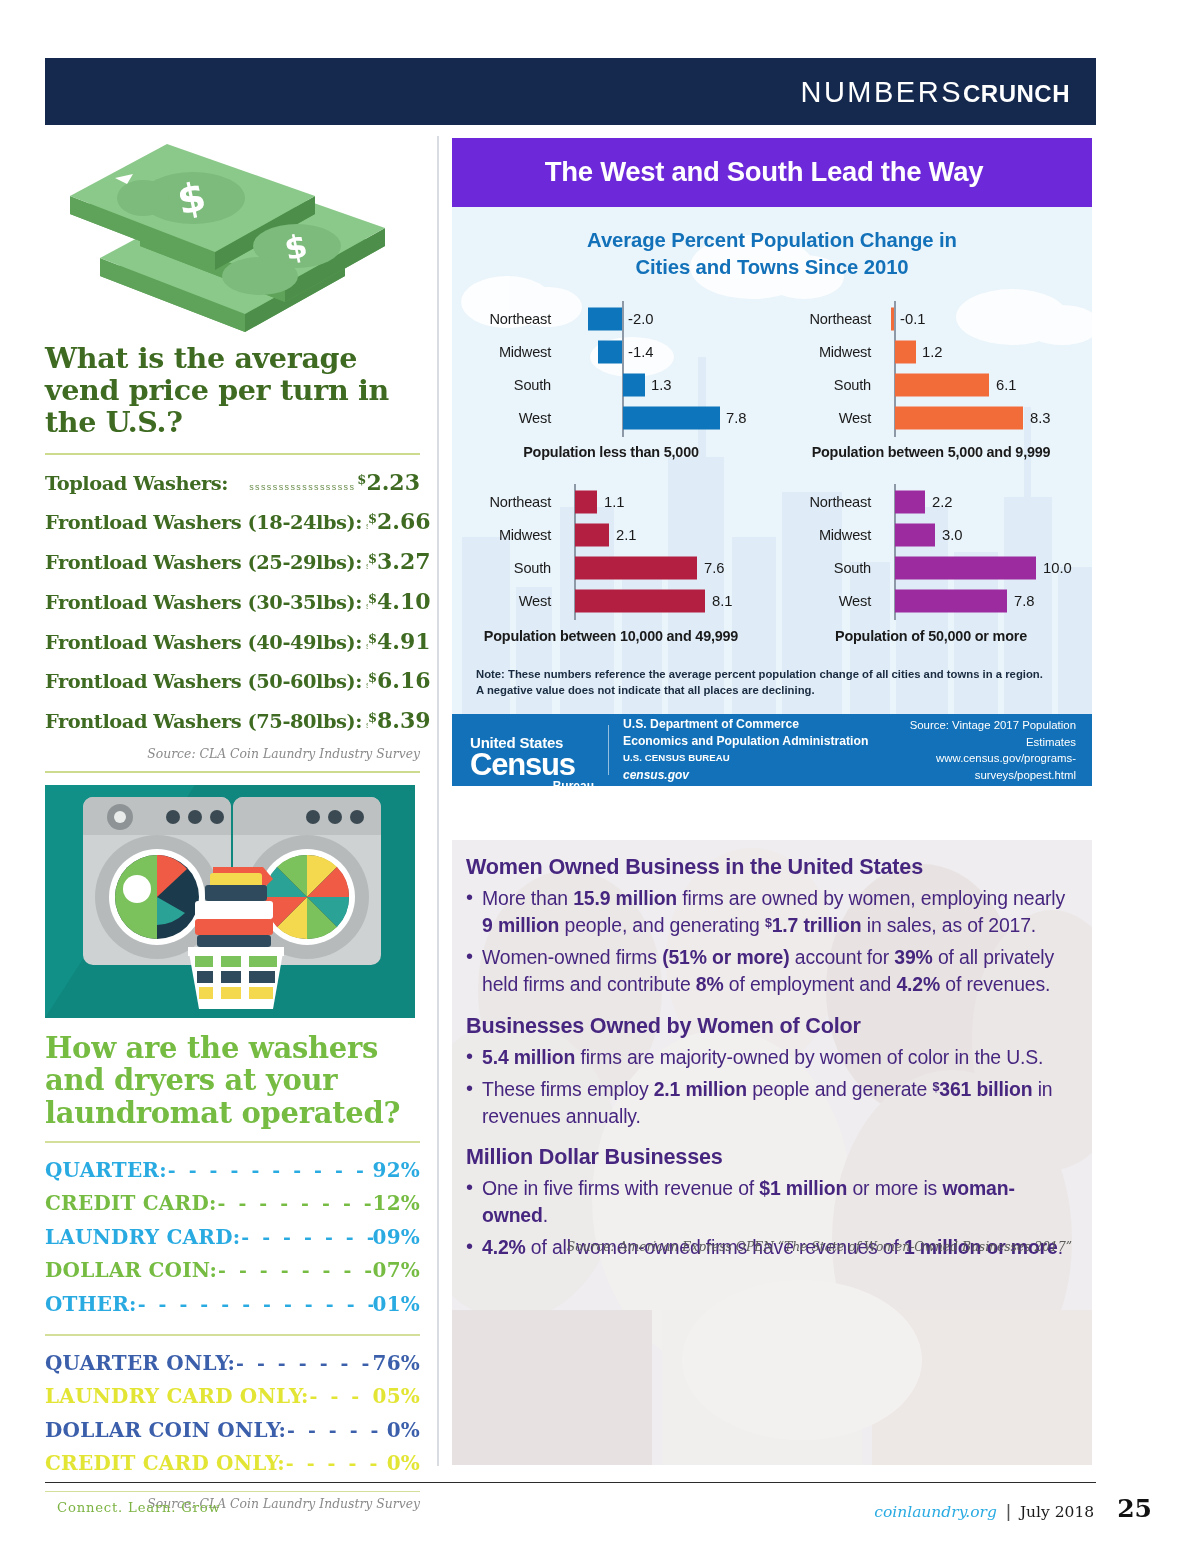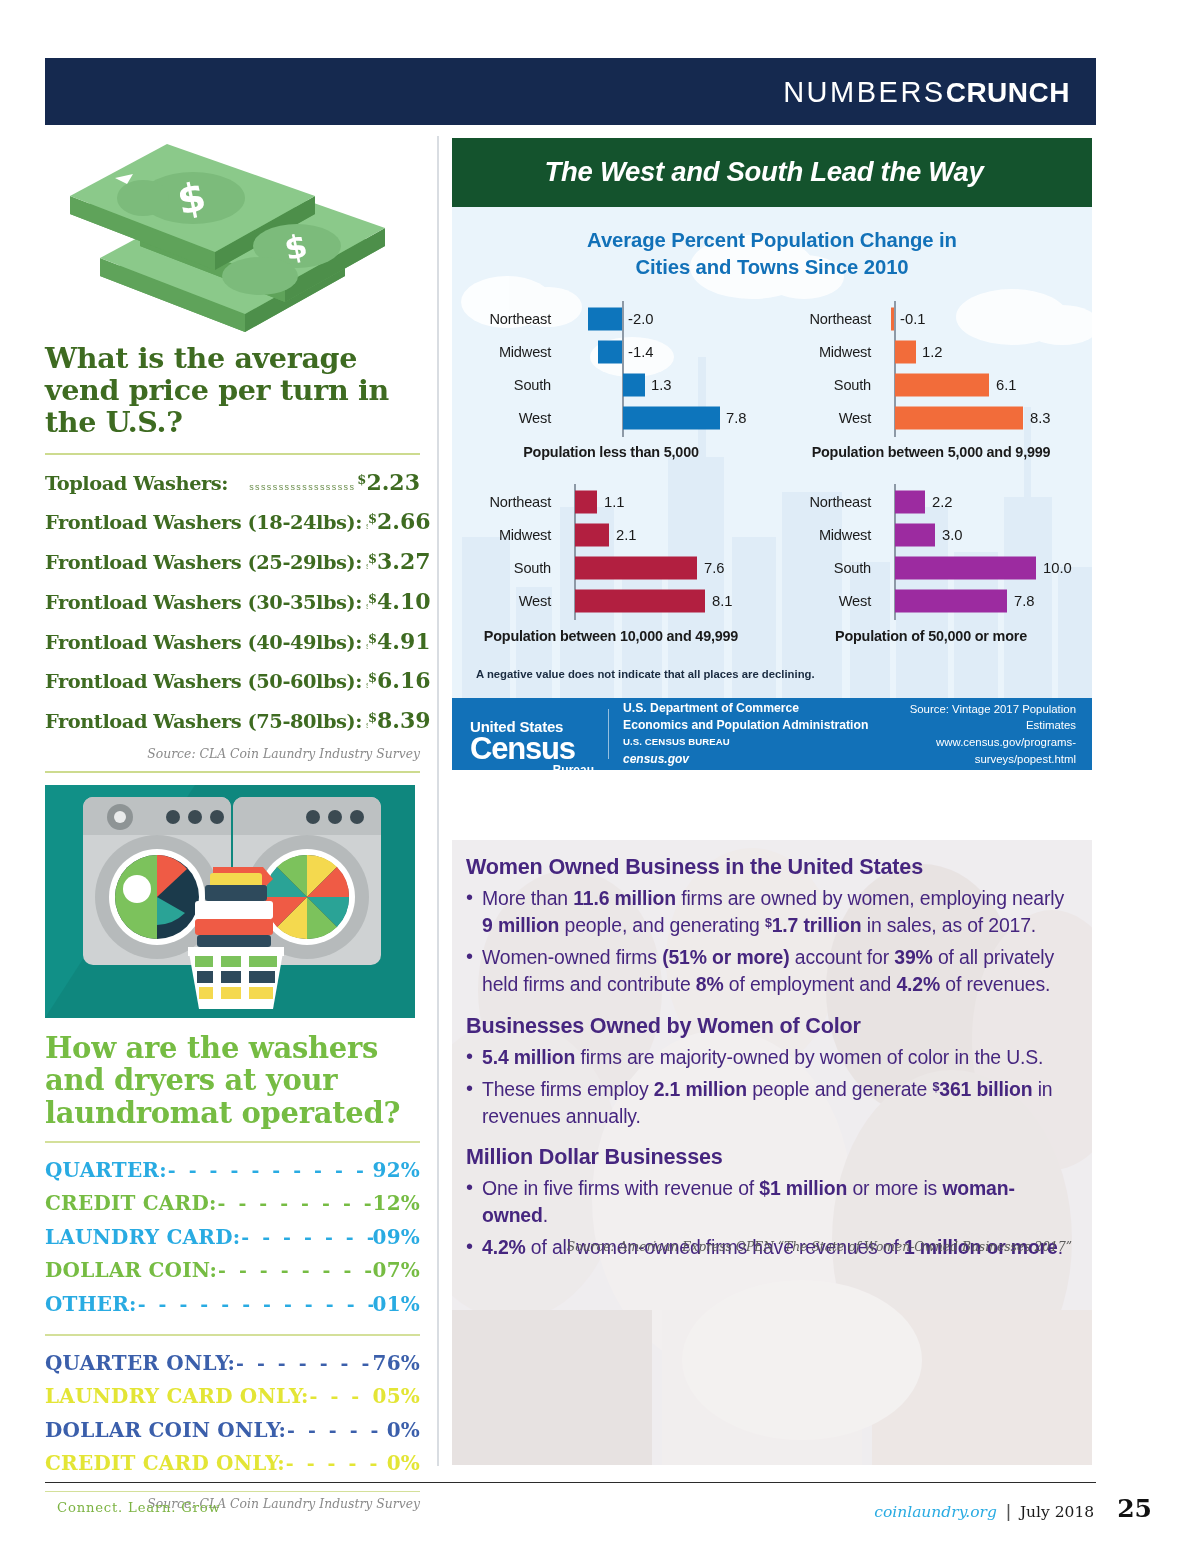--- a/index.html
+++ b/index.html
@@ -14,21 +14,21 @@
   
   .header-bar {
     position: absolute; left: 45px; top: 58px; width: 1051px; height: 67px;
     background: #15294f;
   }
   .header-title {
     position: absolute; right: 26px; top: 50%; transform: translateY(-50%);
     color: #fff; white-space: nowrap;
     font-size: 29px; letter-spacing: 2.5px; font-weight: 300;
   }
-  .header-title .crunch { font-weight: 800; letter-spacing: 0.5px; font-size: 28px; }
+  .header-title .crunch { font-weight: 800; letter-spacing: 0.5px; font-size: 24px; }
 
   
   .left-col { position: absolute; left: 45px; top: 128px; width: 375px; }
 
   .money-art { position: relative; height: 215px; width: 375px; }
   .washer-art {
     position: relative; width: 370px; height: 233px; background: #119087; overflow: hidden;
   }
 
   .q-head {
@@ -71,21 +71,21 @@
     flex: 1 1 auto; overflow: hidden; text-align: right;
     font-size: 19px; letter-spacing: 3.2px; font-weight: 700; padding: 0 1px;
   }
   .pct-val { flex: 0 0 auto; }
 
   
   .v-divider { position: absolute; left: 437px; top: 136px; width: 2px; height: 1330px; background: #d9dde2; }
 
   
   .census { position: absolute; left: 452px; top: 138px; width: 640px; }
-  .census-title-bar { background: #14532d; padding: 18px 16px 19px 0; text-align: center; font-style: italic; }
+  .census-title-bar { background: #6d28d9; padding: 18px 16px 19px 0; text-align: center; }
   .census-title { color: #fff; font-size: 27.5px; font-weight: 700; letter-spacing: -0.3px; }
   .census-body { position: relative; background: #eef6fc; padding: 20px 0 0 0; overflow: hidden; }
   .skyline { position: absolute; inset: 0; pointer-events: none; }
   .census-sub {
     position: relative; text-align: center; color: #1271b8;
     font-size: 20.3px; font-weight: 600; line-height: 1.33; letter-spacing: -0.1px;
   }
 
   .charts { position: relative; display: grid; grid-template-columns: 1fr 1fr; margin-top: 22px; }
   .chart { padding: 0 6px 0 4px; }
@@ -568,20 +568,21 @@
                 <div class="bar" style="left:15px;width:112px;background:#9c2ba0"></div>
                 <div class="bval" style="left:134px">7.8</div>
               </div>
             </div>
           </div>
           <div class="chart-caption">Population of 50,000 or more</div>
         </div>
       </div>
 
       <div class="note">
+        <div>Note: These numbers reference the average percent population change of all cities and towns in a region.</div>
         <div>A negative value does not indicate that all places are declining.</div>
       </div>
     </div>
 
     <div class="census-footer">
       <div class="census-logo">
         <div class="logo-us">United States</div>
         <div class="logo-census">Census</div>
         <div class="logo-bureau-row">
           <span class="logo-bar"></span>
@@ -620,21 +621,21 @@
         <ellipse cx="350" cy="520" rx="120" ry="80" fill="#e6ded2"></ellipse>
       </g>
       <rect width="640" height="625" fill="#ffffff" opacity="0.58"></rect>
     </svg>
 
     <div class="women-inner">
       <div class="w-head">Women Owned Business in the United States</div>
 
       <div class="w-li">
         <span class="w-bullet">•</span>
-        <span class="w-text">More than <b>11.6 million</b> firms are owned by women, employing nearly <b>9 million</b> people, and generating <sup>$</sup><b>1.7 trillion</b> in sales, as of 2017.</span>
+        <span class="w-text">More than <b>15.9 million</b> firms are owned by women, employing nearly <b>9 million</b> people, and generating <sup>$</sup><b>1.7 trillion</b> in sales, as of 2017.</span>
       </div>
       <div class="w-li">
         <span class="w-bullet">•</span>
         <span class="w-text">Women-owned firms <b>(51% or more)</b> account for <b>39%</b> of all privately held firms and contribute <b>8%</b> of employment and <b>4.2%</b> of revenues.</span>
       </div>
 
       <div class="w-head h2">Businesses Owned by Women of Color</div>
       <div class="w-li">
         <span class="w-bullet">•</span>
         <span class="w-text"><b>5.4 million</b> firms are majority-owned by women of color in the U.S.</span>

